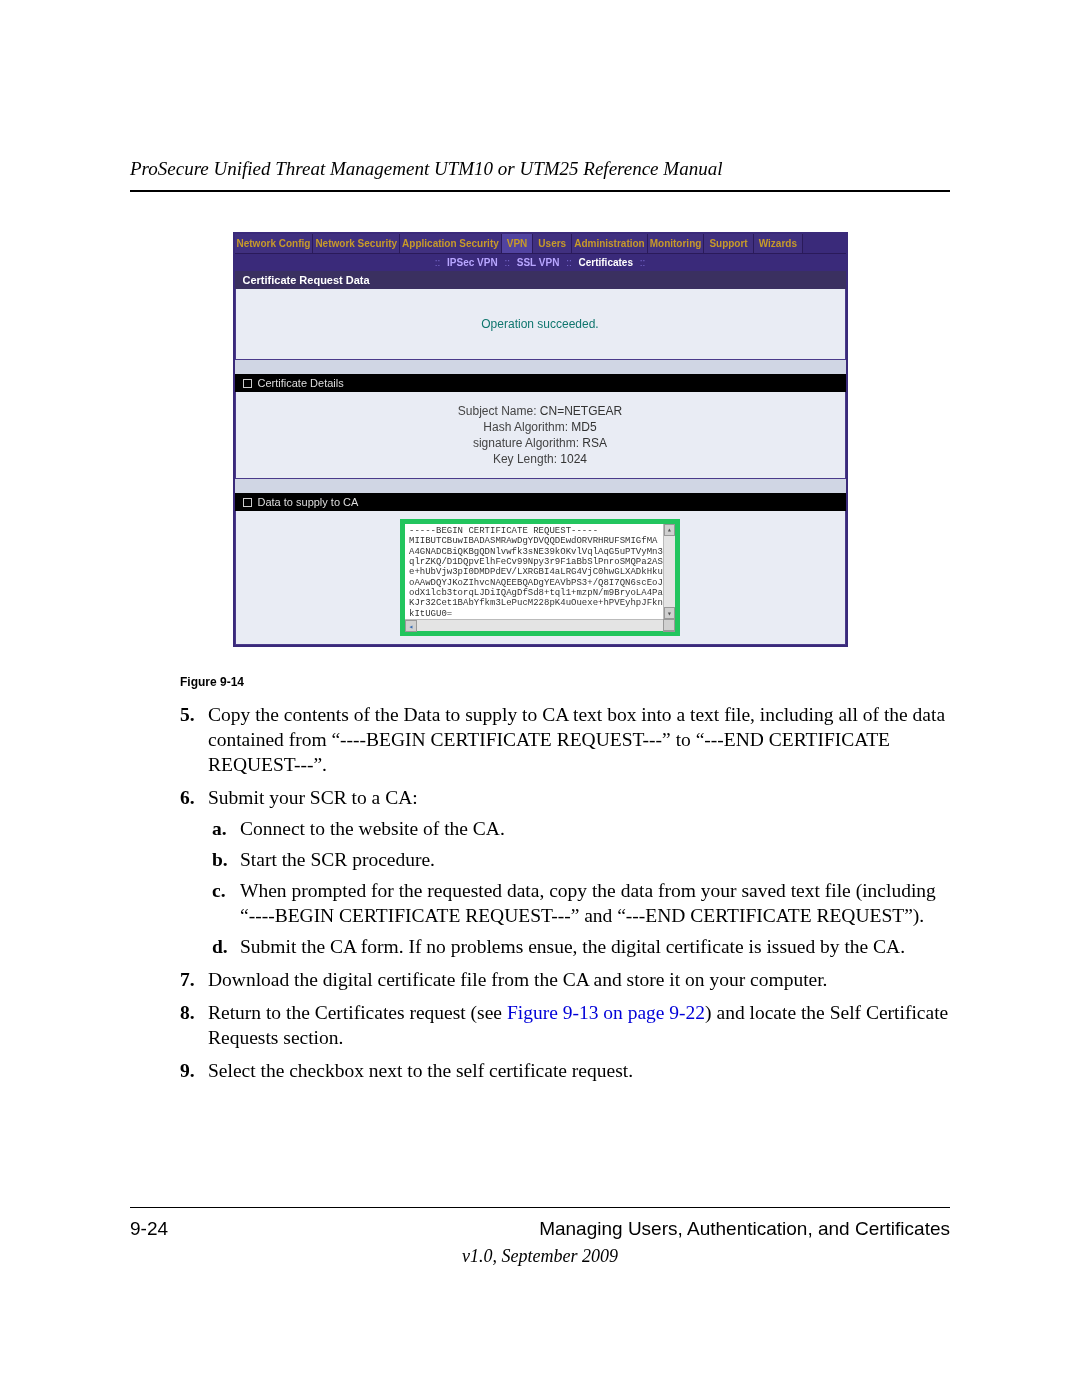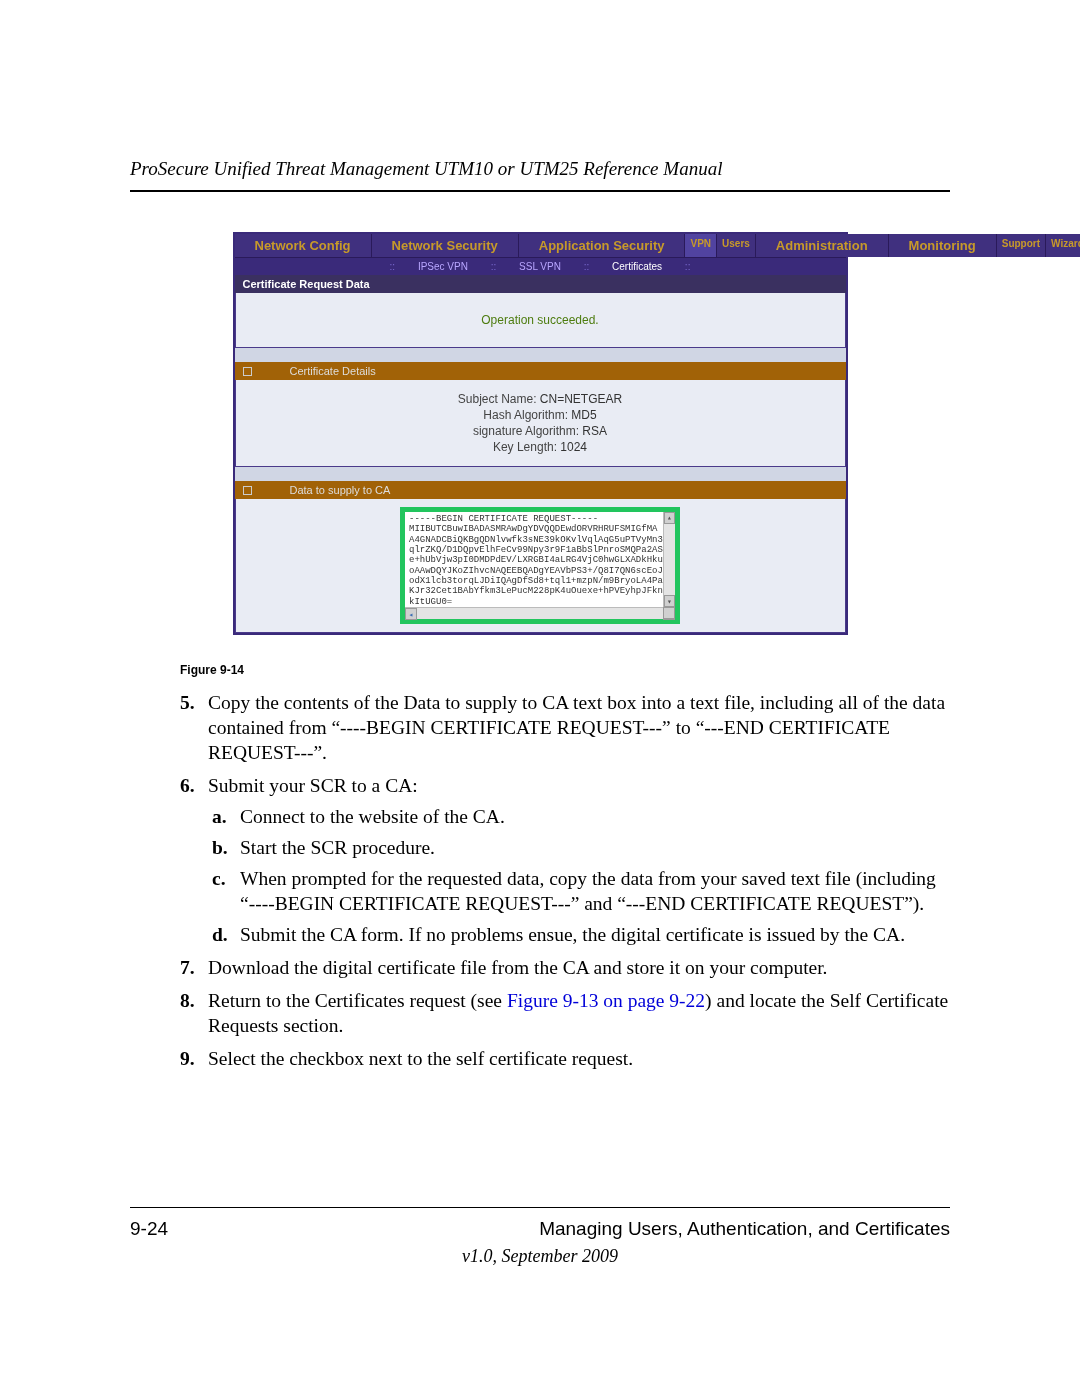--- a/index.html
+++ b/index.html
@@ -36,65 +36,64 @@
     background: #d0d6e4;
     font-family: Verdana, Arial, sans-serif;
     font-size: 11px;
   }
   .tabbar {
     display:flex;
     background: #3a2a7a;
     border-bottom: 1px solid #2a1a5a;
   }
   .tab {
-    padding: 4px 20px;
+    padding: 4px 2px;
     color: #c79a2a;
     font-weight: bold;
-    font-size: 13px;
+    font-size: 10px;
     white-space: nowrap;
     background:#40307f;
     border-right:1px solid #2a1a5a;
   }
   .tab.active { color:#c79a2a; background:#5143a0; }
   .tab.small { font-size:10px; padding:4px 5px; }
   .subtabbar {
     background:#3a2a7a;
     text-align:center;
     padding:3px 0;
     color:#b8a6ff;
     font-size:10px;
   }
-  .subtabbar .sublink { color:#b8a6ff; margin:0 20px; }
+  .subtabbar .sublink { color:#b8a6ff; margin:0 4px;font-weight:bold; }
   .subtabbar .sublink.active { color:#fff; }
   .subtabbar .pipe { color:#7a6ad0; }
 
   .panel-blue {
     background:#3a3060;
     color:#fff;
     font-weight:bold;
     font-size:11px;
     padding:3px 8px;
   }
   .panel-body {
     background:#e9ecf4;
     border:1px solid #4a3a8a;
     border-top:none;
-    padding:20px 0;
+    padding:28px 0;
     text-align:center;
-    color:#4d7c0f;
+    color:#0f766e;
     font-size:12px;
   }
   .section-head {
-    background:#a16207;
+    background:#000000;
     color:#ddd;
     font-size:11px;
     padding:3px 8px;
     display:flex;
     align-items:center;
-    gap:32px;
   }
   .section-head .box-icon {
     width:9px;height:9px;border:1px solid #ccc;margin-right:6px;display:inline-block;
   }
   .details-body {
     background:#e9ecf4;
     border:1px solid #4a3a8a;
     border-top:none;
     padding:10px 15px;
     text-align:center;

